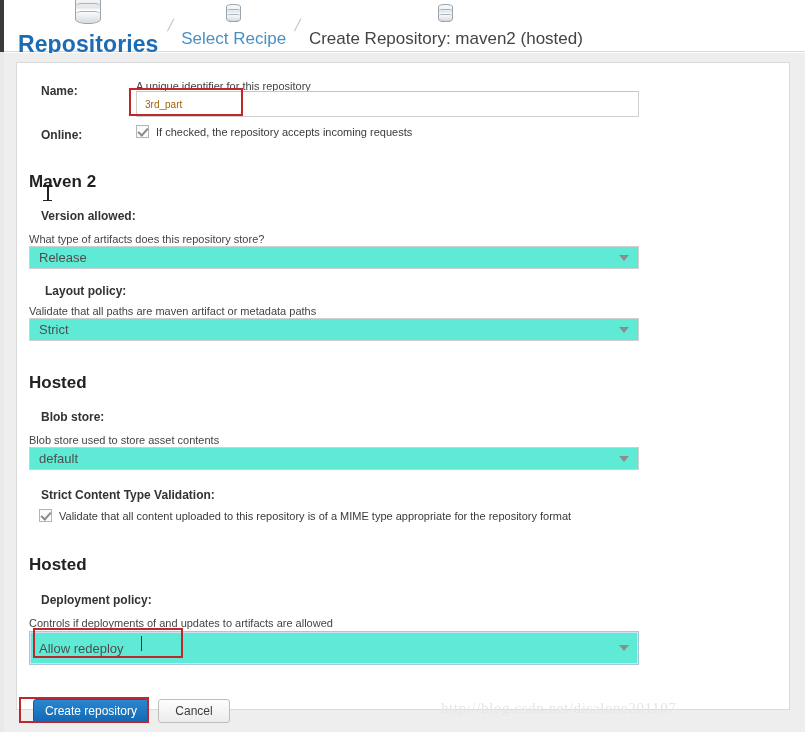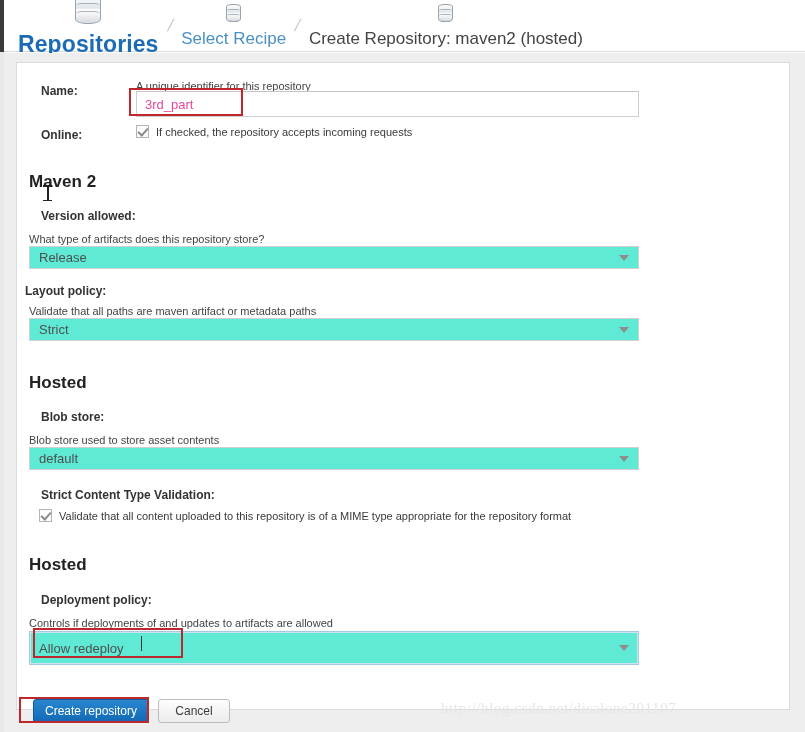--- a/index.html
+++ b/index.html
@@ -167,22 +167,22 @@
   }
 
   
   .text-input {
     position: absolute;
     box-sizing: border-box;
     background: #ffffff;
     border: 1px solid #cfcfcf;
     border-top-color: #c4c4c4;
     font-family: "Liberation Sans", sans-serif;
-    font-size: 13px;
-    color: #ec4899;
+    font-size: 10px;
+    color: #a16207;
     padding: 12px 8px;
     line-height: 22px;
     outline: none;
   }
 
   
   .combo {
     position: absolute;
     box-sizing: border-box;
     background: #5eead4;
@@ -376,21 +376,21 @@
 
     <span class="section-heading" style="left:12px; top:109px;">Maven 2</span>
 
     <span class="field-label" style="left:24px; top:146px;">Version allowed:</span>
     <span class="help-text" style="left:12px; top:170px;">What type of artifacts does this repository store?</span>
     <div class="combo" style="left:12px; top:183px; width:610px; height:23px;">
       <span class="value">Release</span>
       <span class="caret"></span>
     </div>
 
-    <span class="field-label" style="left:8px; top:221px;text-align:center;">Layout policy:</span>
+    <span class="field-label" style="left:28px; top:221px;text-align:center;">Layout policy:</span>
     <span class="help-text" style="left:12px; top:242px;">Validate that all paths are maven artifact or metadata paths</span>
     <div class="combo" style="left:12px; top:255px; width:610px; height:23px;">
       <span class="value">Strict</span>
       <span class="caret"></span>
     </div>
 
     <span class="section-heading" style="left:12px; top:310px;">Hosted</span>
 
     <span class="field-label" style="left:24px; top:347px;">Blob store:</span>
     <span class="help-text" style="left:12px; top:371px;">Blob store used to store asset contents</span>

